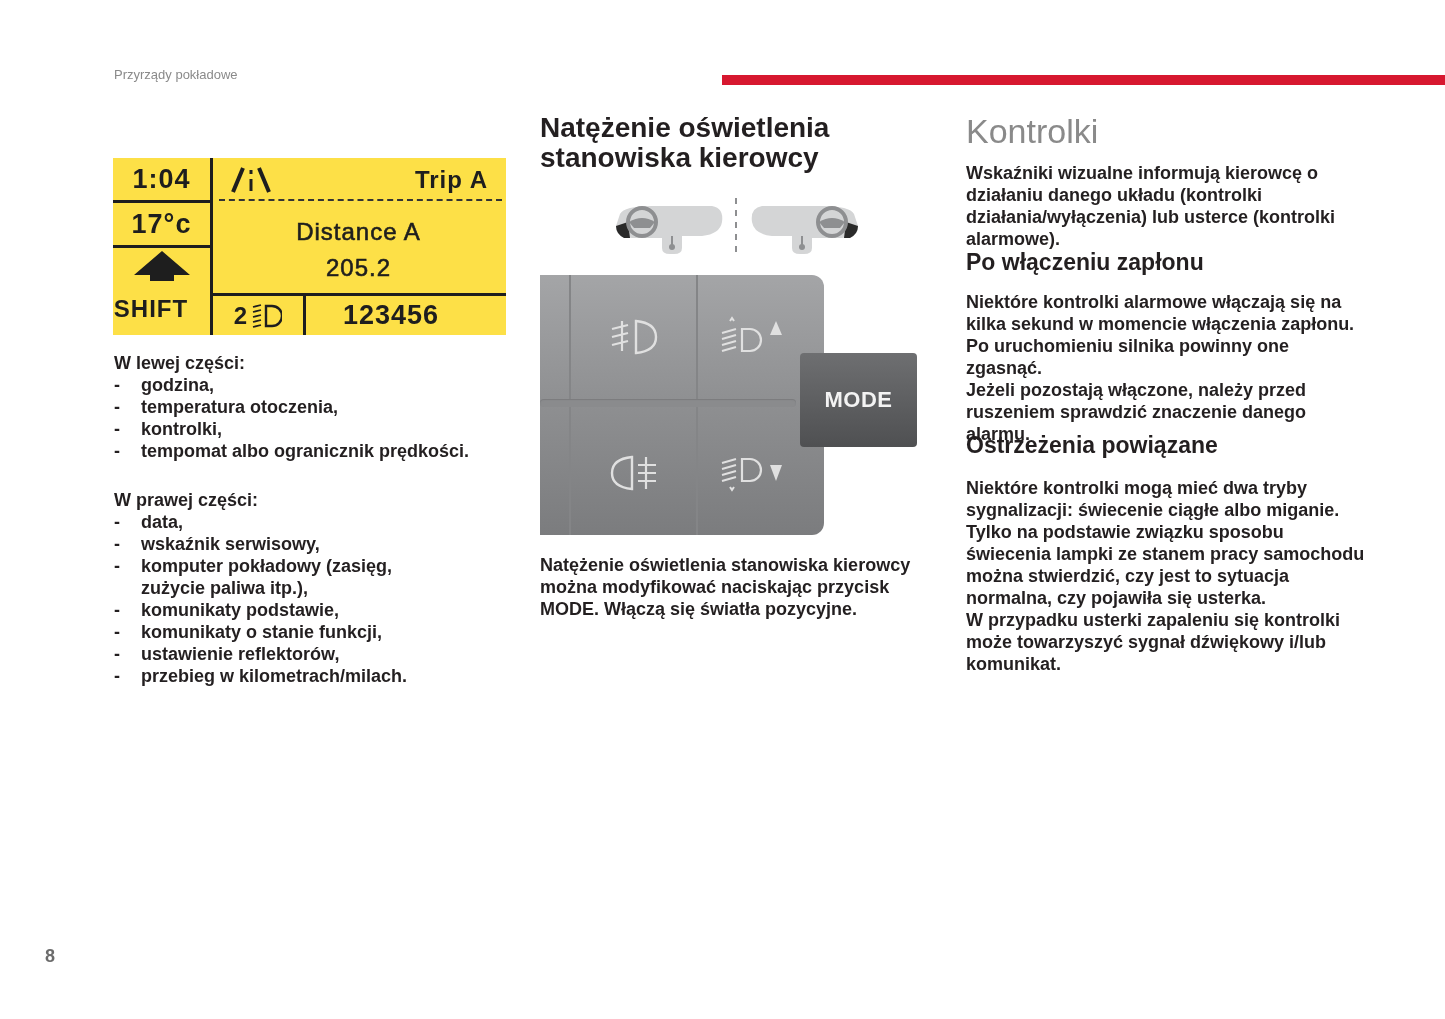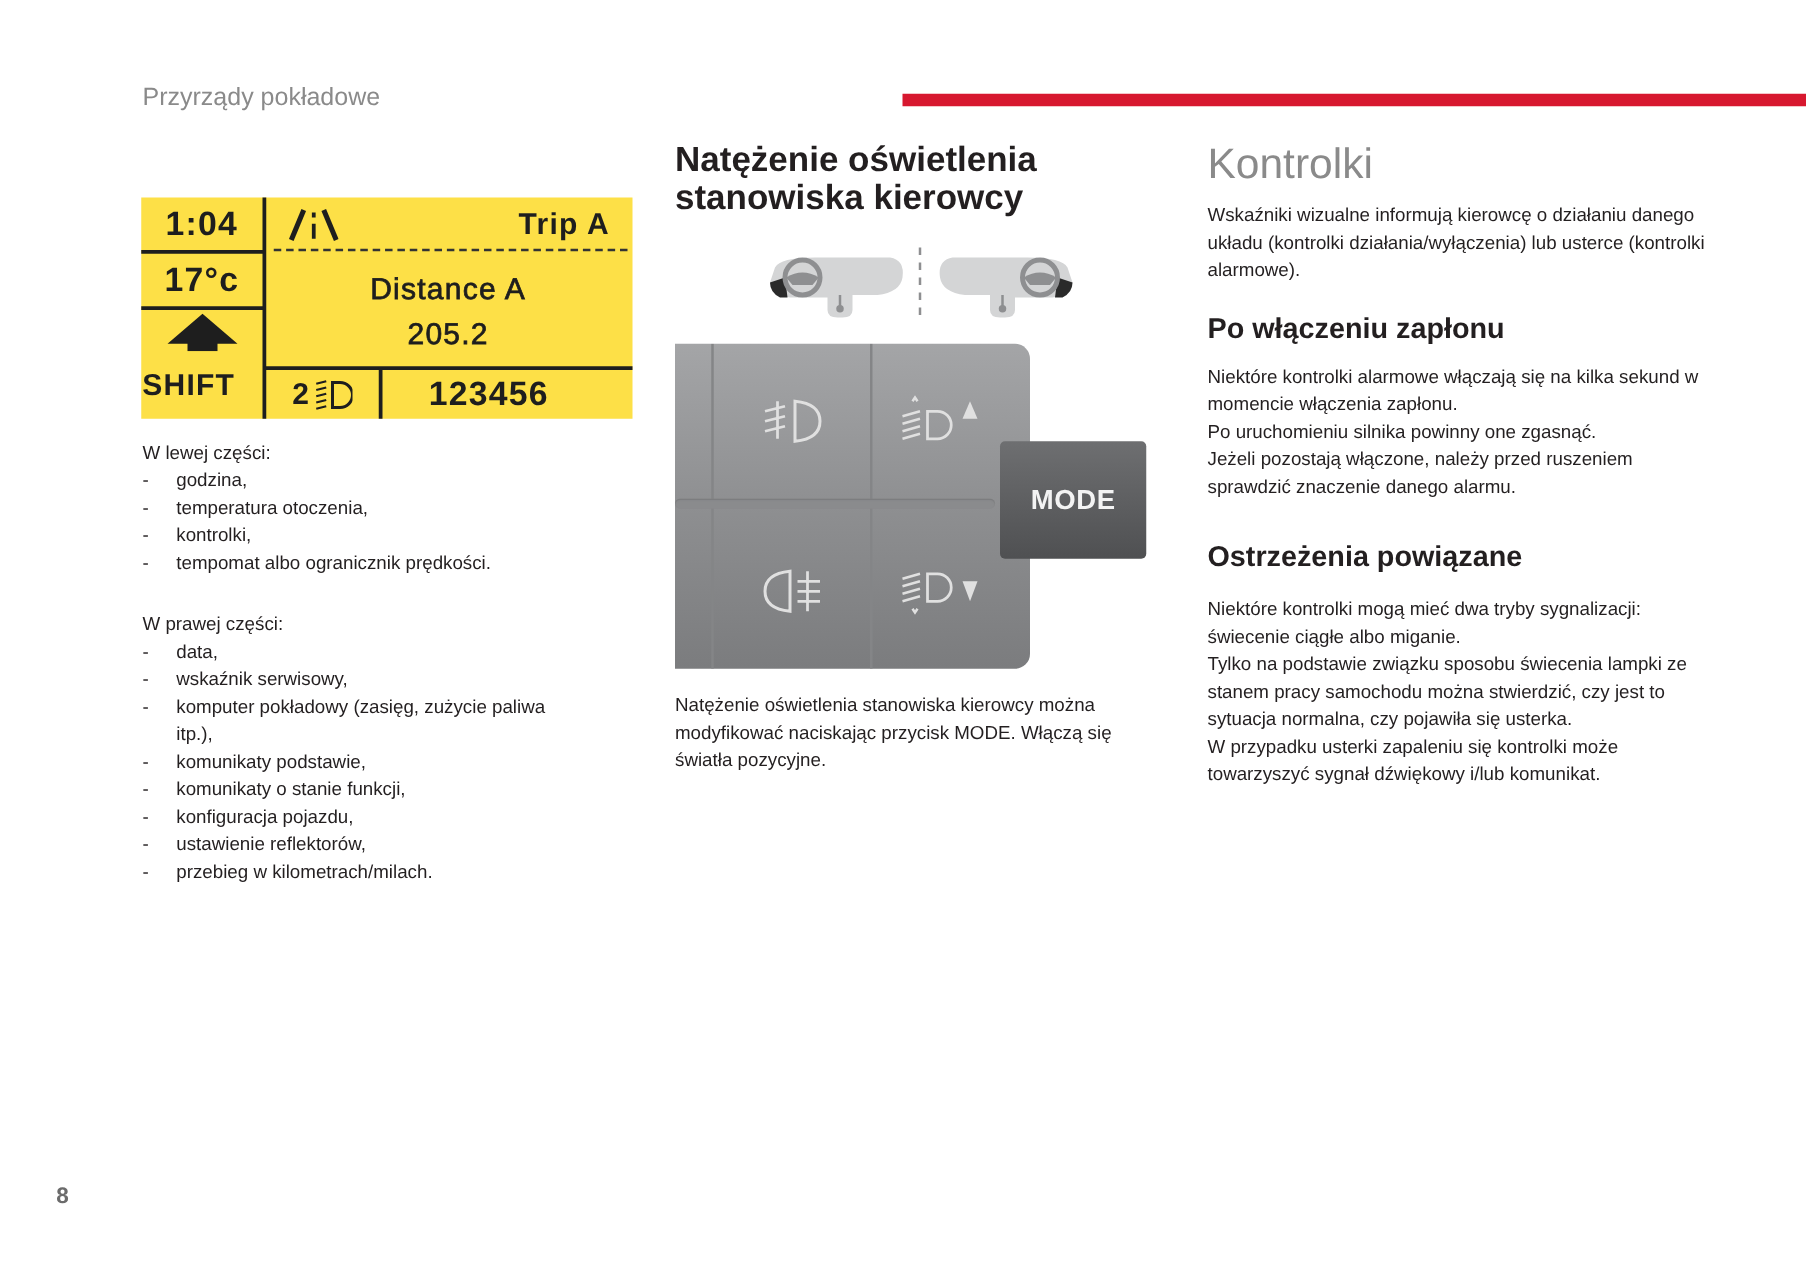--- a/index.html
+++ b/index.html
@@ -1,26 +1,26 @@
 <!DOCTYPE html>
 <html><head>
 <meta charset="utf-8">
 <style>
   html, body { margin: 0; padding: 0; }
   body {
     width: 1445px; height: 1019px; position: relative; overflow: hidden;
     background: #ffffff; font-family: "Liberation Sans", sans-serif; color: #231f20;
   }
   .abs { position: absolute; }
-  .header-title { left: 114px; top: 67px; font-size: 20px; color: #8a8a8a; }
+  .header-title { left: 114px; top: 67px; font-size: 13px; color: #8a8a8a; }
   .red-bar { left: 722px; top: 75px; width: 723px; height: 10px; background: #d7182f; }
   .page-num { left: 45px; top: 946px; font-size: 18px; font-weight: bold; color: #6b6b6b; }
 
   .sub-head { font-weight: bold; font-size: 16px; color: #231f20; margin-top: 44px; }
-  .body-text { font-size: 15px; line-height: 22px; color: #231f20; }
+  .body-text { font-size: 18px; line-height: 22px; color: #231f20; font-weight: bold; }
   .body-text p { margin: 0; }
 
   ul.dash { list-style: none; margin: 0; padding: 0; }
   ul.dash li { position: relative; padding-left: 27px; }
   ul.dash li::before { content: "-"; position: absolute; left: 0; }
 
   
   .lcd { left: 113px; top: 158px; width: 393px; height: 177px; background: #fde047; }
   .lcd .cell { position: absolute; display: flex; align-items: center; justify-content: center; color: #1e1e1e; }
   .lcd .vline { position: absolute; background: #1e1e1e; width: 3px; }
@@ -99,21 +99,20 @@
 </div>
 
 <div class="abs body-text" style="left:114px; top:489px; width:330px;">
   <p>W prawej części:</p>
   <ul class="dash">
     <li>data,</li>
     <li>wskaźnik serwisowy,</li>
     <li>komputer pokładowy (zasięg, zużycie paliwa itp.),</li>
     <li>komunikaty podstawie,</li>
     <li>komunikaty o stanie funkcji,</li>
-    <li>konfiguracja pojazdu,</li>
     <li>ustawienie reflektorów,</li>
     <li>przebieg w kilometrach/milach.</li>
   </ul>
 </div>
 
 <div class="abs col2-title">
   <div>Natężenie oświetlenia</div>
   <div>stanowiska kierowcy</div>
 </div>
 

